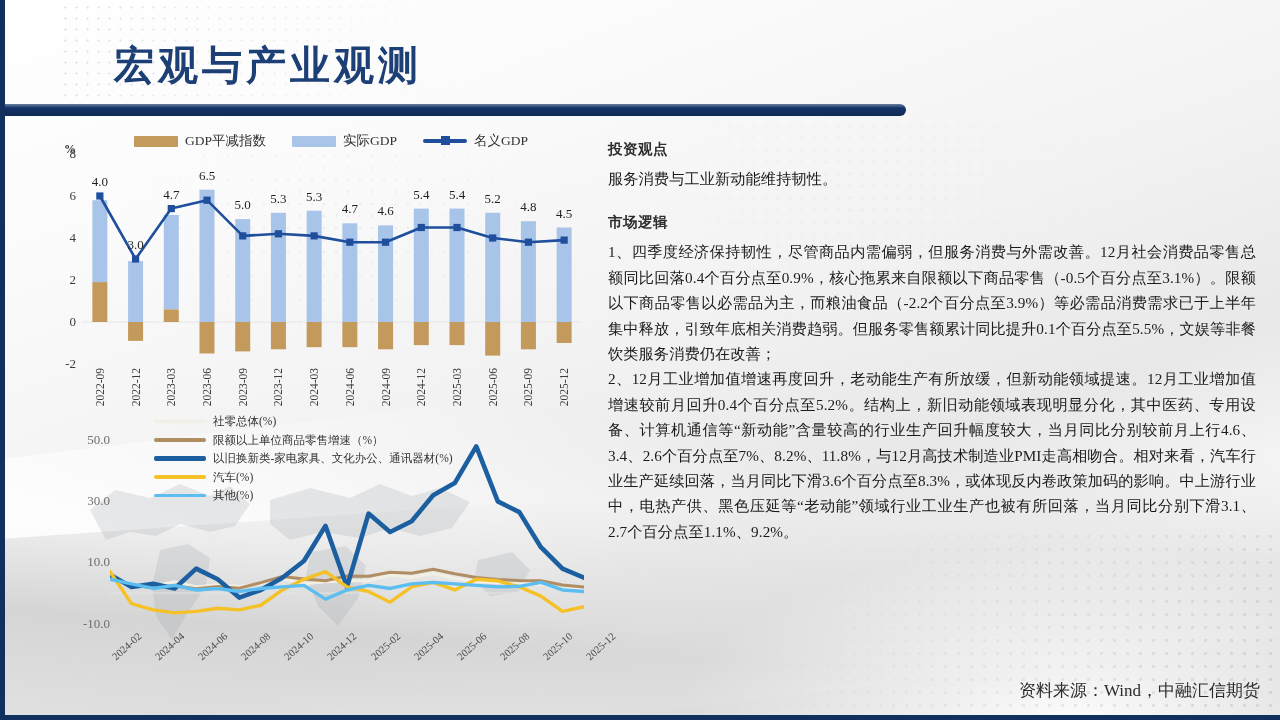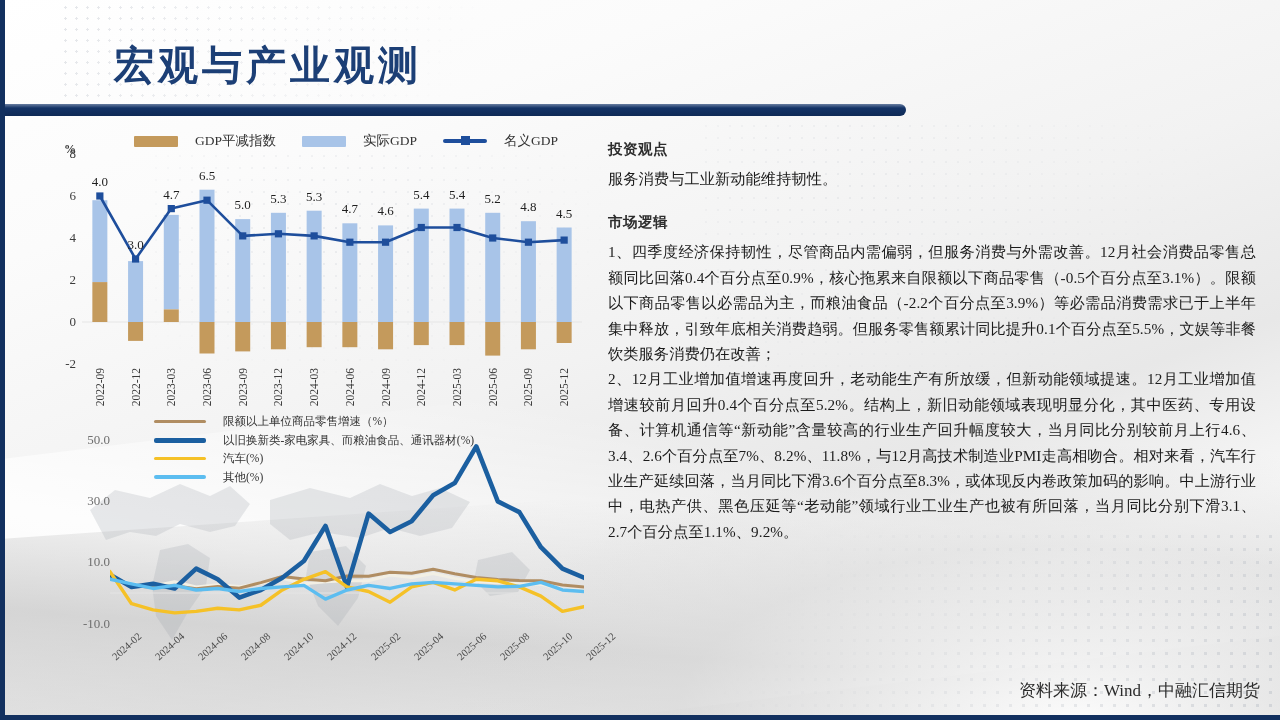--- a/index.html
+++ b/index.html
@@ -73,21 +73,21 @@
     position:absolute; left:0; top:104px; width:906px; height:4px;
     background:linear-gradient(180deg,rgba(255,255,255,.35),rgba(255,255,255,0));
     border-radius:0 6px 0 0;
   }
   #edge-left{ position:absolute; left:0; top:0; width:5px; height:720px; background:#12305f; z-index:9;}
   #edge-bottom{ position:absolute; left:0; bottom:0; width:1280px; height:5px; background:#12305f; z-index:9;}
 
   
   #charts{ position:absolute; left:46px; top:126px; width:548px; height:580px; }
 
-  .legend-row{ display:flex; align-items:center; gap:17px; }
+  .legend-row{ display:flex; align-items:center; gap:7px; }
   .lg-swatch{ width:44px; height:11px; border-radius:1px; }
   .lg-line{ width:44px; height:4px; border-radius:2px; position:relative;}
   .lg-line .mk{ position:absolute; left:18px; top:-3px; width:9px; height:9px; background:#1e4e9c;}
   .lg-text{ font-family:"Liberation Serif", serif; font-size:13.5px; color:#333; white-space:nowrap; }
 
   
   #chart1{ position:absolute; left:0; top:0; width:548px; height:280px; }
   #c1-legend{ position:absolute; left:88px; top:6px; display:flex; gap:26px; align-items:center;}
   #c1-unit{ position:absolute; left:18px; top:16px; font-size:12px; font-weight:700; color:#333;
             font-family:"Liberation Serif",serif;}
@@ -227,26 +227,30 @@
             <rect x="371.4" y="69.9" width="7.2" height="7.2" fill="#1e4e9c"></rect>
             <rect x="407.1142857142857" y="80.4" width="7.2" height="7.2" fill="#1e4e9c"></rect>
             <rect x="442.8285714285714" y="84.60000000000001" width="7.2" height="7.2" fill="#1e4e9c"></rect>
             <rect x="478.54285714285714" y="82.49999999999999" width="7.2" height="7.2" fill="#1e4e9c"></rect>
           </svg><div class="c1-ylab" style="top: 210px;">-2</div><div class="c1-ylab" style="top: 168px;">0</div><div class="c1-ylab" style="top: 126px;">2</div><div class="c1-ylab" style="top: 84px;">4</div><div class="c1-ylab" style="top: 42px;">6</div><div class="c1-ylab" style="top: 0px;">8</div><div class="c1-xlab" style="left: 11.8571px;">2022-09</div><div class="c1-dlab" style="left: 17.8571px; top: 20px;">4.0</div><div class="c1-xlab" style="left: 47.5714px;">2022-12</div><div class="c1-dlab" style="left: 53.5714px; top: 83px;">3.0</div><div class="c1-xlab" style="left: 83.2857px;">2023-03</div><div class="c1-dlab" style="left: 89.2857px; top: 32.6px;">4.7</div><div class="c1-xlab" style="left: 119px;">2023-06</div><div class="c1-dlab" style="left: 125px; top: 13.7px;">6.5</div><div class="c1-xlab" style="left: 154.714px;">2023-09</div><div class="c1-dlab" style="left: 160.714px; top: 43.1px;">5.0</div><div class="c1-xlab" style="left: 190.429px;">2023-12</div><div class="c1-dlab" style="left: 196.429px; top: 36.8px;">5.3</div><div class="c1-xlab" style="left: 226.143px;">2024-03</div><div class="c1-dlab" style="left: 232.143px; top: 34.7px;">5.3</div><div class="c1-xlab" style="left: 261.857px;">2024-06</div><div class="c1-dlab" style="left: 267.857px; top: 47.3px;">4.7</div><div class="c1-xlab" style="left: 297.571px;">2024-09</div><div class="c1-dlab" style="left: 303.571px; top: 49.4px;">4.6</div><div class="c1-xlab" style="left: 333.286px;">2024-12</div><div class="c1-dlab" style="left: 339.286px; top: 32.6px;">5.4</div><div class="c1-xlab" style="left: 369px;">2025-03</div><div class="c1-dlab" style="left: 375px; top: 32.6px;">5.4</div><div class="c1-xlab" style="left: 404.714px;">2025-06</div><div class="c1-dlab" style="left: 410.714px; top: 36.8px;">5.2</div><div class="c1-xlab" style="left: 440.429px;">2025-09</div><div class="c1-dlab" style="left: 446.429px; top: 45.2px;">4.8</div><div class="c1-xlab" style="left: 476.143px;">2025-12</div><div class="c1-dlab" style="left: 482.143px; top: 51.5px;">4.5</div></div>
     </div>
 
     <div id="chart2">
       <div id="c2-legend">
         <div class="legend-row">
+          <span class="lg-line" style="background:#f2efe4"></span>
+          <span class="lg-text">社零总体(%)</span>
+        </div>
+        <div class="legend-row">
           <span class="lg-line" style="background:#b08d62"></span>
           <span class="lg-text">限额以上单位商品零售增速（%）</span>
         </div>
         <div class="legend-row">
           <span class="lg-line" style="background:#1b5fa0;height:5px"></span>
-          <span class="lg-text">以旧换新类-家电家具、而粮油食品、通讯器材(%)</span>
+          <span class="lg-text">以旧换新类-家电家具、文化办公、通讯器材(%)</span>
         </div>
         <div class="legend-row">
           <span class="lg-line" style="background:#f5c127"></span>
           <span class="lg-text">汽车(%)</span>
         </div>
         <div class="legend-row">
           <span class="lg-line" style="background:#5cbdf0"></span>
           <span class="lg-text">其他(%)</span>
         </div>
       </div>

